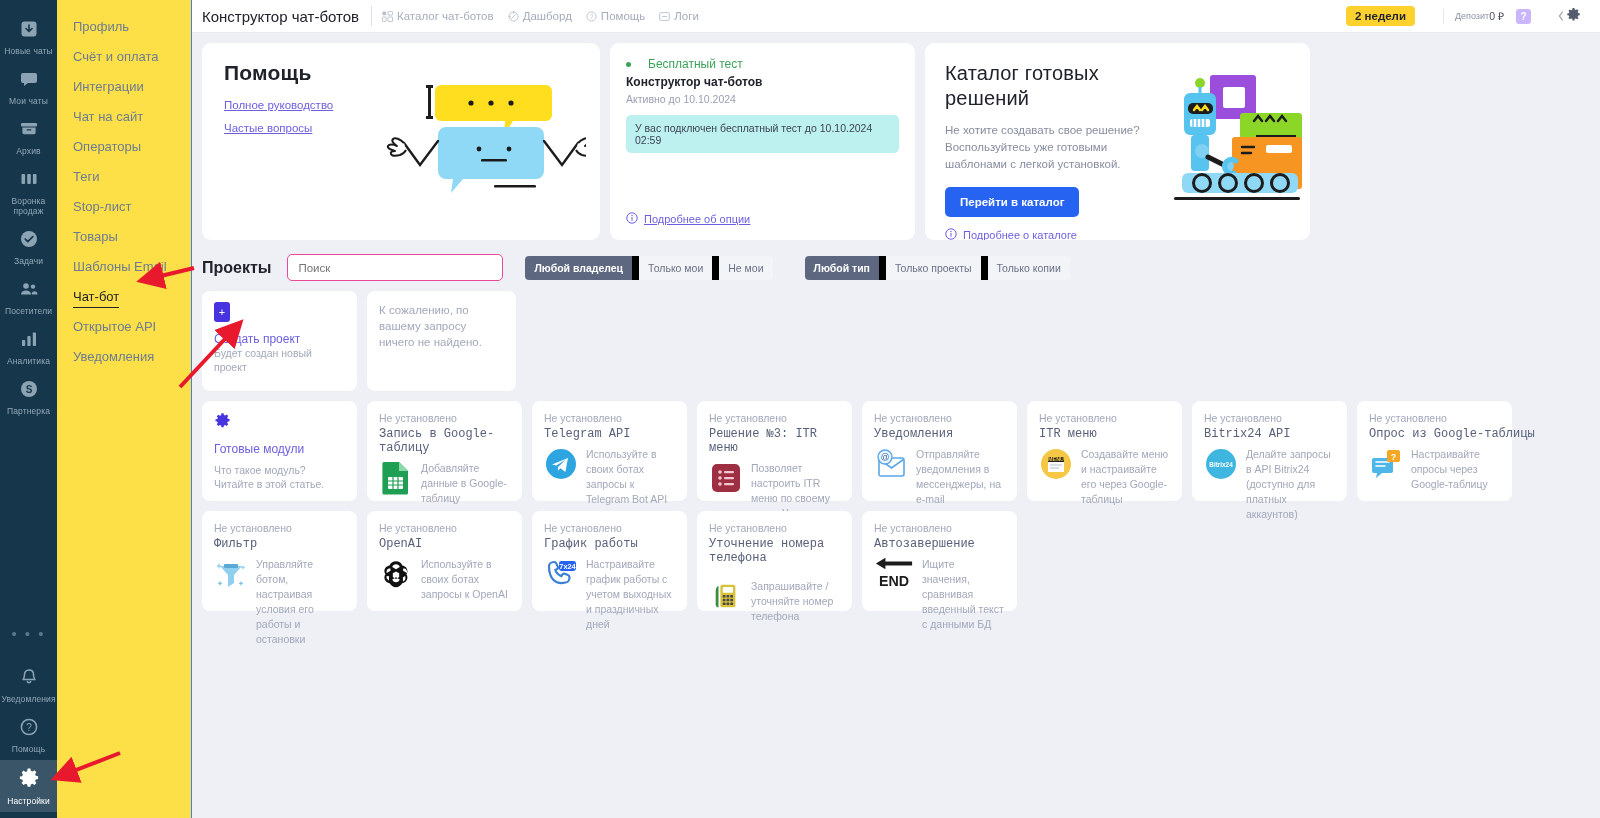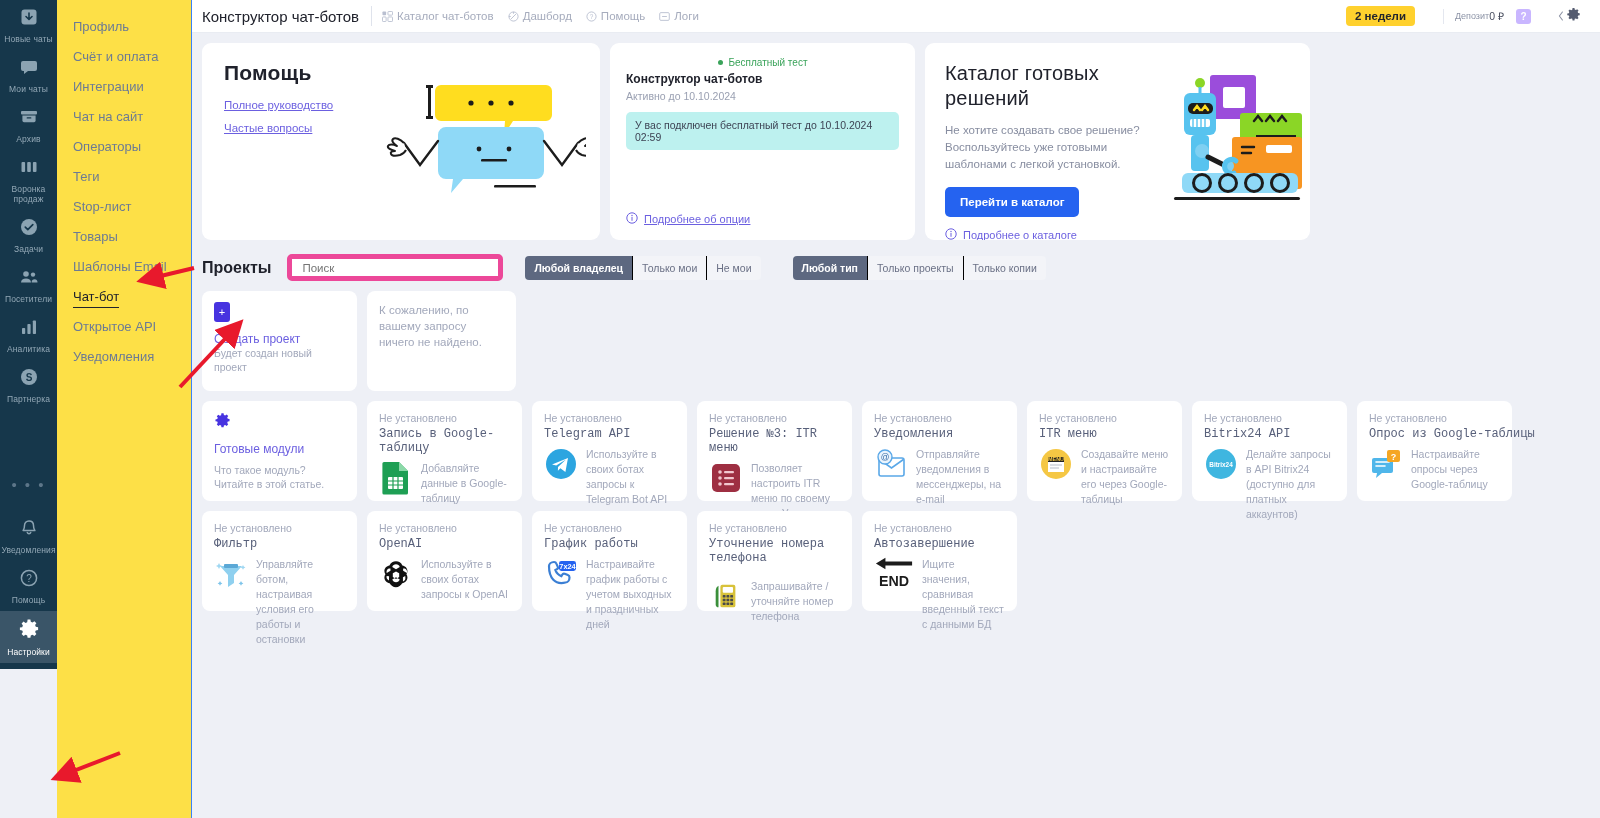--- a/index.html
+++ b/index.html
@@ -7,24 +7,24 @@
     width: 1600px; height: 818px;
     overflow: hidden;
     background: #eef0f6;
     font-family: "Liberation Sans", sans-serif;
     -webkit-font-smoothing: antialiased;
   }
   .app { position: relative; width: 1600px; height: 818px; display: flex; }
 
   
   .rail {
-    width: 57px; min-width: 57px; height: 669px;
+    width: 57px; min-width: 57px; height: 818px;
     background: #16374b;
     display: flex; flex-direction: column; align-items: center;
-    padding-top: 0;
+    padding-top: 12px;
     color: #8ba3b2;
   }
   .rail-item {
     width: 57px; padding: 7px 0 6px 0;
     display: flex; flex-direction: column; align-items: center;
     gap: 3px; cursor: pointer;
   }
   .rail-item .ic { display:block; }
   .rail-item .lbl {
     font-size: 8.5px; line-height: 10px; text-align: center;
@@ -79,21 +79,21 @@
 
   
   .toprow { display: flex; gap: 10px; }
   .card { background: #fff; border-radius: 9px; }
   .card-help { width: 398px; height: 197px; position: relative; padding: 18px 22px; }
   .card-help h2 { font-size: 21px; color: #20222c; font-weight: bold; margin-bottom: 14px; letter-spacing:.2px;}
   .linkline { display:block; font-size: 11.5px; color: #6b5fe0; text-decoration: underline; margin-bottom: 11px; cursor:pointer;}
   .help-art { position: absolute; right: 14px; top: 36px; }
 
   .card-test { width: 305px; height: 197px; padding: 14px 16px; display: flex; flex-direction: column; }
-  .t-free { font-size: 10px; color: #3aa35a; display:flex; align-items:center; gap:6px;justify-content:center; }
+  .t-free { font-size: 12px; color: #3aa35a; display:flex; align-items:center; gap:17px; }
   .t-free .dot { width: 5px; height:5px; border-radius:50%; background:#3aa35a; display:inline-block;}
   .t-name { font-size: 12px; color: #20222c; font-weight: bold; margin-top: 4px;}
   .t-active { font-size: 10.5px; color: #9aa0b2; margin-top: 4px; }
   .t-banner { background: #bdf1ef; border-radius: 5px; font-size: 10.5px; color: #3d4354; padding: 7px 9px; margin-top: 10px;}
   .t-more { margin-top: auto; display:flex; align-items:center; gap:6px; font-size: 11px; color:#6b5fe0;text-decoration:underline;}
   .t-more u { text-decoration: underline; cursor:pointer;}
 
   .card-cat { width: 385px; height: 197px; padding: 18px 20px; position: relative; overflow:hidden;}
   .card-cat h2 { font-size: 20px; color: #20222c; font-weight: normal; line-height: 25px; max-width: 220px; letter-spacing:.2px;}
   .card-cat p { font-size: 11.5px; color: #878da0; line-height: 17px; margin-top: 11px; max-width: 215px; }
@@ -103,30 +103,30 @@
     font-family: "Liberation Sans", sans-serif;
   }
   .cat-more { margin-top: 11px; display:flex; align-items:center; gap:6px; font-size: 11px; color:#6b5fe0;}
   .cat-more u { text-decoration: underline; cursor:pointer;}
   .cat-art { position:absolute; right: 6px; top: 22px; }
 
   
   .projbar { display:flex; align-items:center; gap: 10px; margin-top: 14px; }
   .projbar h3 { font-size: 16px; color: #20222c; font-weight: bold; margin-right: 6px;}
   .search {
-    width: 216px; height: 27px; border: 5px solid #ec4899; border-radius: 5px;
+    width: 216px; height: 27px; border: 1px solid #ec4899; border-radius: 5px;
     background: #fff; font-size: 11.5px; color: #9aa0b2; padding: 0 10px;
     outline: none; font-family: "Liberation Sans", sans-serif;
   }
   .seg { display:flex; margin-left: 12px; border-radius: 4px; overflow:hidden; }
   .seg + .seg { margin-left: 22px; }
   .seg button {
     font-family: "Liberation Sans", sans-serif;
     font-size: 10.5px; border: none; background: #f3f4f8; color: #6b7186;
-    padding: 6px 9px; cursor: pointer; border-right: 1px solid #000000;
+    padding: 6px 9px; cursor: pointer; border-right: 7px solid #000000;
   }
   .seg button:last-child { border-right: none; }
   .seg button.on { background: #5d6880; color: #fff; font-weight: bold; }
   .tile { width: 155px; height: 100px; background:#fff; border-radius: 8px; padding: 11px 12px; position:relative; overflow:visible;}
   .tile .notinst { font-size: 10.5px; color: #a2a8bb; line-height: 13px; }
   .tile .tname { font-size: 12px; color: #58607a; line-height: 14px; margin-top: 2px; font-family: Liberation Mono, monospace; }
   .tile .trow { display:flex; gap: 8px; margin-top: 6px; }
   .tile .tdesc { font-size: 10.5px; color: #a2a8bb; line-height: 15px; }
   .tile .ticon { width: 34px; min-width:34px; height: 34px; display:flex; align-items:center; justify-content:center;}
 

